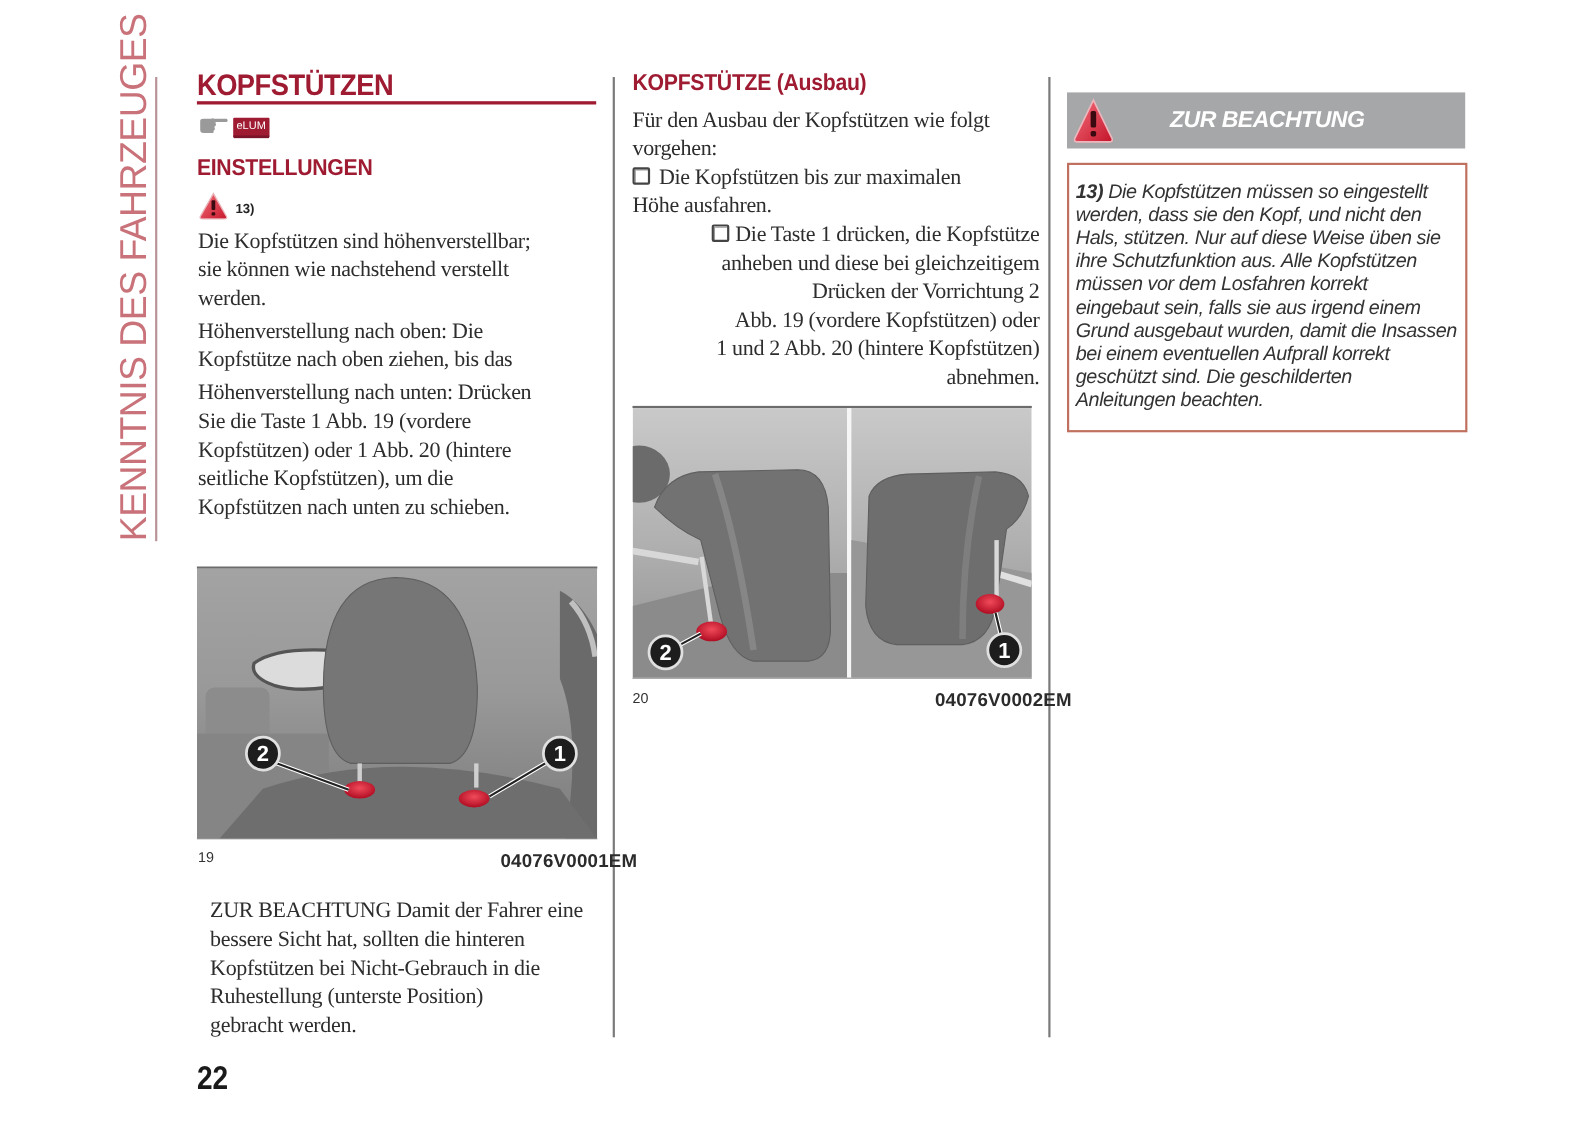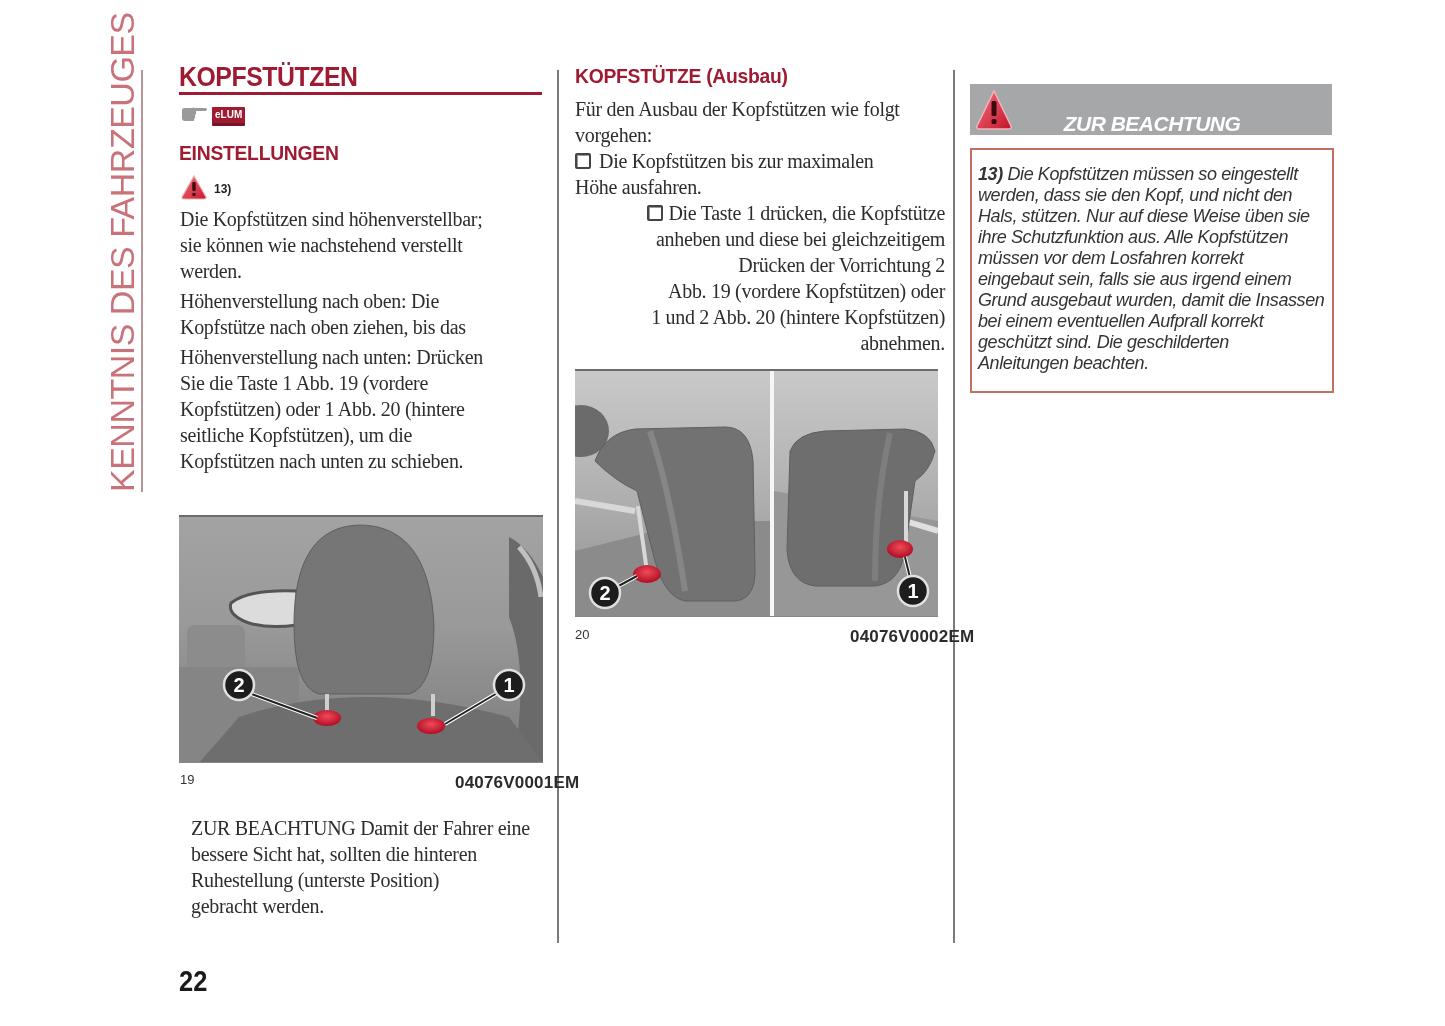--- a/index.html
+++ b/index.html
@@ -14,21 +14,21 @@
          line-height: 40px; white-space: nowrap; text-align: right; }
   .side-rule { position: absolute; left: 141px; top: 70px; width: 2px; height: 422px; background: #b89397; }
 
   .col-divider { position: absolute; width: 2px; background: #7a7a7a; }
 
   .h1 { position: absolute; left: 179px; top: 62px; font-size: 27px; font-weight: 700;
         color: #9e1b32; letter-spacing: -0.5px; transform: scaleX(0.92); transform-origin: left; }
   .h1-rule { position: absolute; left: 179px; top: 92px; width: 363px; height: 3px; background: #9e1b32; }
 
   .elum-row { position: absolute; left: 180px; top: 106px; display: flex; align-items: center; gap: 4px; }
-  .elum-badge { background: #9e1b32; color: #fff; font-size: 10px; font-weight: 700;
+  .elum-badge { background: #9e1b32; color: #fff; font-size: 10px; font-weight: 400;
         padding: 2px 3px; border-radius: 1px; border-bottom: 3px solid #7a1428; line-height: 12px; }
 
   .h2 { position: absolute; font-weight: 700; color: #9e1b32; letter-spacing: -0.3px;
         transform: scaleX(0.92); transform-origin: left; }
 
   .warn-row { position: absolute; left: 180px; top: 174px; display: flex; align-items: center; gap: 6px; }
   .warn-ref { font-size: 12px; font-weight: 700; color: #222; }
 
   .body-text { position: absolute; font-size: 20px; line-height: 26px; color: #2d2d2d;
         font-weight: 400; letter-spacing: -0.3px; }
@@ -43,21 +43,21 @@
   .fig-code { position: absolute; font-size: 17px; font-weight: 700; color: #2b2b2b; letter-spacing: 0.2px; }
 
   .page-number { position: absolute; left: 179px; top: 964px; font-size: 30px; font-weight: 700;
         color: #1a1a1a; transform: scaleX(0.85); transform-origin: left; }
 
   .checkbox-glyph { display: inline-block; width: 12px; height: 12px; border: 2px solid #444;
         border-radius: 2px; margin-right: 8px; vertical-align: -1px; box-shadow: 1px 1px 0 #999 inset; }
 
   .note-header { position: absolute; left: 970px; top: 84px; width: 362px; height: 51px;
         background: #a6a7a9; }
-  .note-header .title { position: absolute; left: 0; right: 0; top: 28px; text-align: center;
+  .note-header .title { position: absolute; left: 0; right: 0; top: 13px; text-align: center;
         font-size: 21px; font-weight: 700; font-style: italic; color: #ffffff; letter-spacing: -0.5px;
         padding-left: 2px; }
   .note-header .icon { position: absolute; left: 4px; top: 4px; }
 
   .note-box { position: absolute; left: 970px; top: 148px; width: 360px; height: 241px;
         border: 2px solid #c0705e; }
   .note-box .content { position: absolute; left: 6px; top: 14px; right: 20px;
         font-size: 18px; line-height: 21px; font-style: italic; color: #333; letter-spacing: -0.4px; }
   .note-box .content .line { display: block; white-space: nowrap; }
   .note-box .ref { font-weight: 700; font-style: italic; }
@@ -174,20 +174,21 @@
     </svg>
   </div>
 </div>
 <div class="fig-caption" style="left:180px; top:772px;">19</div>
 <div class="fig-code" style="left:455px; top:773px;">04076V0001EM</div>
 
 <div class="body-text" style="left:191px; top:815px; width:370px;">
   <p>
     <span class="line">ZUR BEACHTUNG Damit der Fahrer eine</span>
     <span class="line">bessere Sicht hat, sollten die hinteren</span>
+    <span class="line">Kopfstützen bei Nicht-Gebrauch in die</span>
     <span class="line">Ruhestellung (unterste Position)</span>
     <span class="line">gebracht werden.</span>
   </p>
 </div>
 
 <div class="page-number">22</div>
 
 <div class="h2" style="left:575px; top:64px; font-size:21px;">KOPFSTÜTZE (Ausbau)</div>
 
 <div class="body-text" style="left:575px; top:96px; width:370px;">

